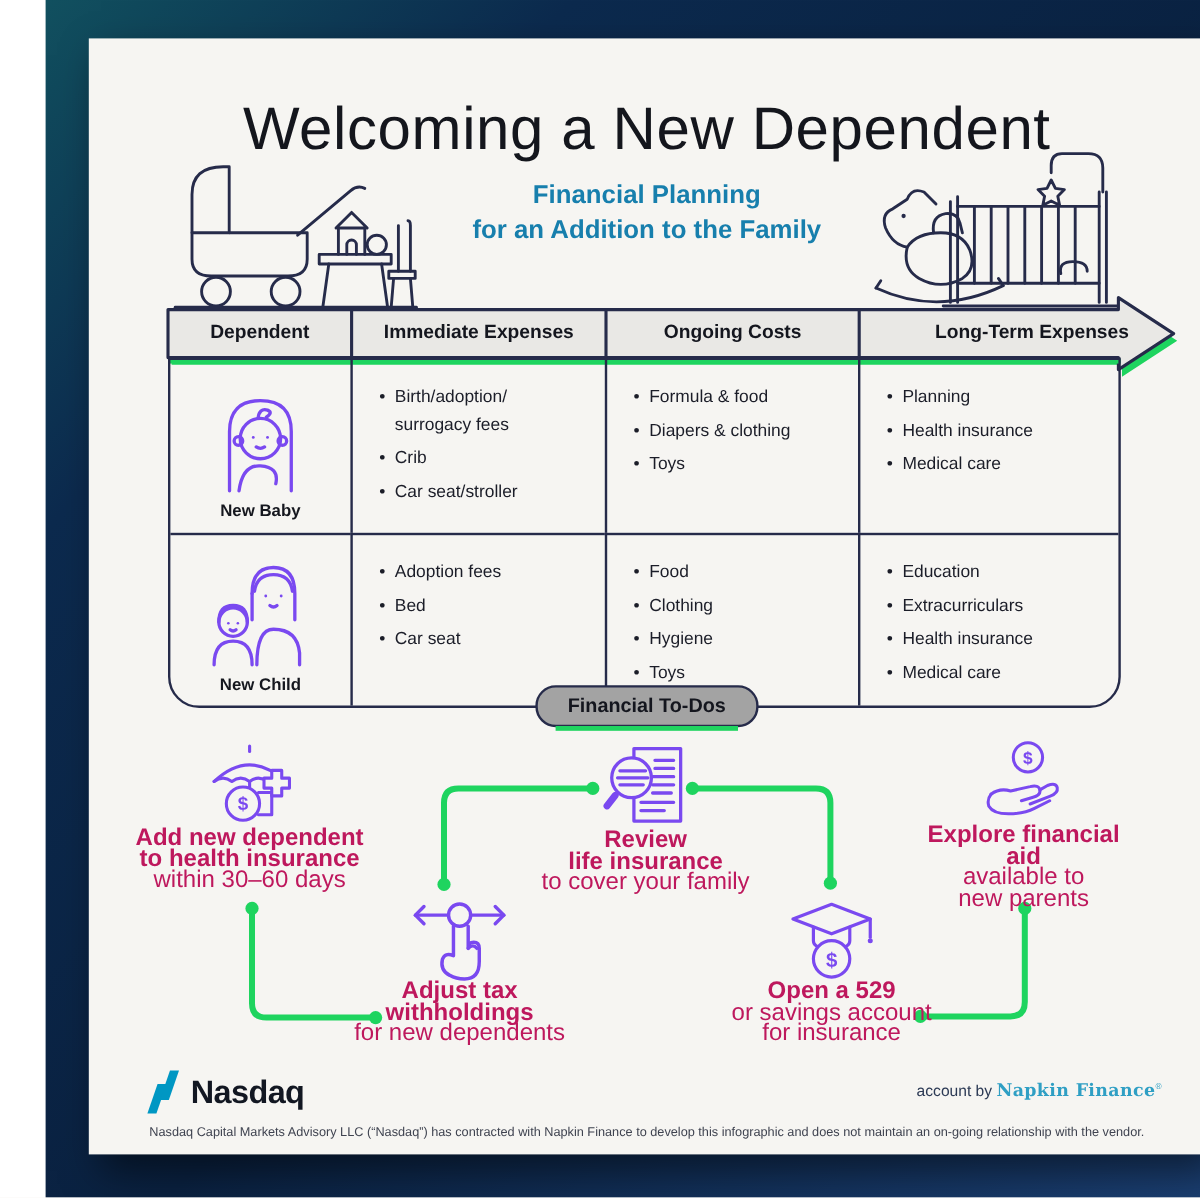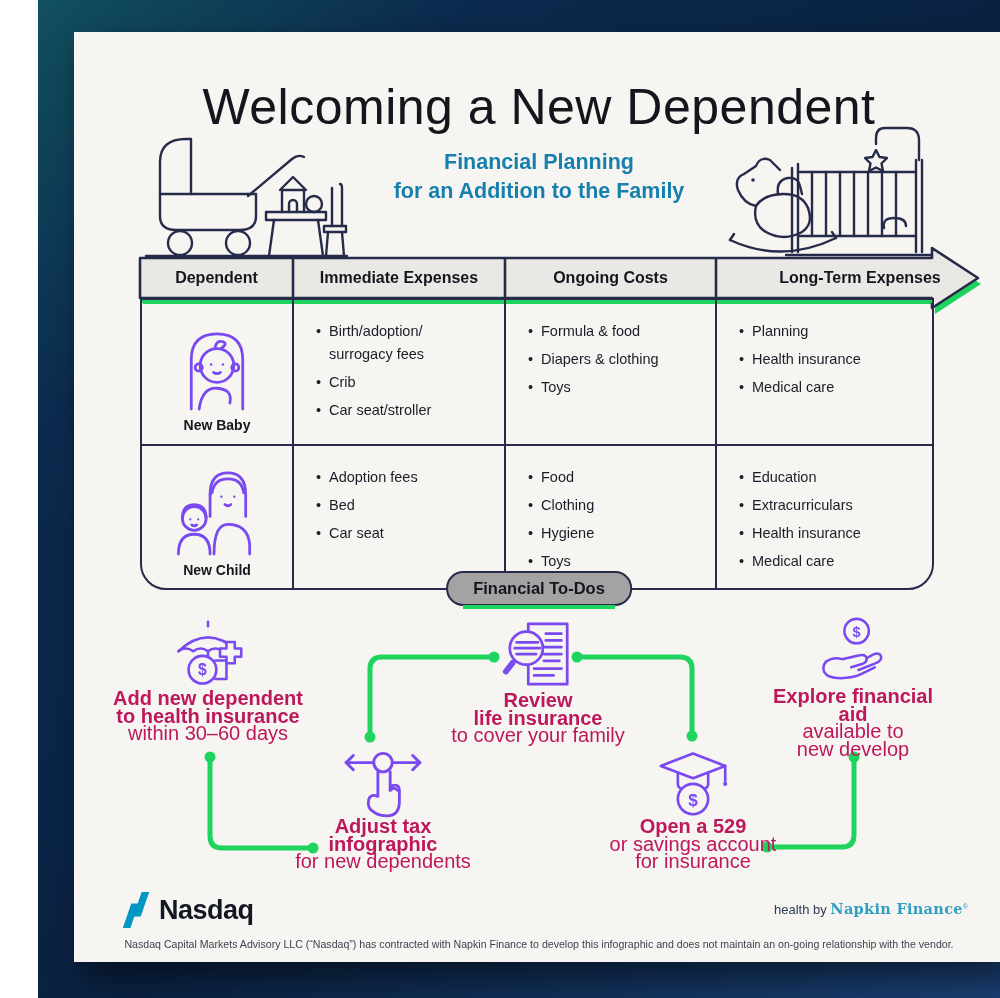--- a/index.html
+++ b/index.html
@@ -270,21 +270,21 @@
     <div class="todo todo2">
       <svg width="86" height="78" viewBox="0 0 84 76" fill="none" stroke="#7a49f0" stroke-width="2.8" stroke-linecap="round" stroke-linejoin="round">
         <path d="M6 22 H78"></path>
         <path d="M13 15 L6 22 L13 29"></path>
         <path d="M71 15 L78 22 L71 29"></path>
         <circle cx="42" cy="22" r="9" fill="#f6f5f2"></circle>
         <path d="M37 31 V55 Q30 52 28 58 Q26 67 34 71 Q39 74 46 74 Q58 74 58 60 V49 Q58 44 53.5 44 Q49 44 49 49 V31"></path>
         <path d="M49 49 q4 -4 7 0"></path>
       </svg>
       <div class="l b">Adjust tax</div>
-      <div class="l b">infographic</div>
+      <div class="l b">withholdings</div>
       <div class="l">for new dependents</div>
     </div>
 
     <div class="todo todo3">
       <svg width="78" height="74" viewBox="0 0 80 76" fill="none" stroke="#7a49f0" stroke-width="2.8" stroke-linecap="round" stroke-linejoin="round">
         <rect x="30" y="6" width="40" height="62"></rect>
         <path d="M48 16 H64 M48 23 H64 M46 30 H64 M46 37 H64 M46 44 H62 M36 52 H64 M36 59 H56"></path>
         <circle cx="28" cy="31" r="17" fill="#f6f5f2"></circle>
         <path d="M18 25 H40 M16 31 H42 M18 37 H38"></path>
         <path d="M14 46 L7 55" stroke-width="6"></path>
@@ -311,32 +311,32 @@
     <div class="todo todo5">
       <svg width="76" height="74" viewBox="0 0 84 80" fill="none" stroke="#7a49f0" stroke-width="2.8" stroke-linecap="round" stroke-linejoin="round">
         <circle cx="46" cy="18" r="13.5"></circle>
         <text x="46" y="24" font-size="16" font-weight="bold" fill="#7a49f0" stroke="none" text-anchor="middle" font-family="Liberation Sans, sans-serif">$</text>
         <path d="M12 52 Q20 46 30 49 L48 45 Q56 43 57 48 Q58 53 50 55 L40 58"></path>
         <path d="M57 48 L64 44 Q72 41 73 46 Q74 51 66 54 L48 61"></path>
         <path d="M12 52 Q8 57 10 63 Q14 70 28 70 Q42 70 52 65 L66 58"></path>
       </svg>
       <div class="l b">Explore financial aid</div>
       <div class="l">available to</div>
-      <div class="l">new develop</div>
+      <div class="l">new parents</div>
     </div>
 
     <div class="nasdaq">
       <svg width="32" height="40" viewBox="0 0 34 40">
         <path d="M3 39 L12 13 H20 L11 39 Z" fill="#0097c3"></path>
         <path d="M14 27 L23 1 H31 L22 27 Z" fill="#0097c3"></path>
       </svg>
       <span class="nasdaq-word">Nasdaq</span>
     </div>
 
     <div class="powered">
-      <span>health by</span>
+      <span>account by</span>
       <span class="npk">Napkin Finance</span><sup>®</sup>
     </div>
 
     <div class="disclaimer">Nasdaq Capital Markets Advisory LLC (“Nasdaq”) has contracted with Napkin Finance to develop this infographic and does not maintain an on-going relationship with the vendor.</div>
 
   </div>
 </div>
 
 </body></html>

